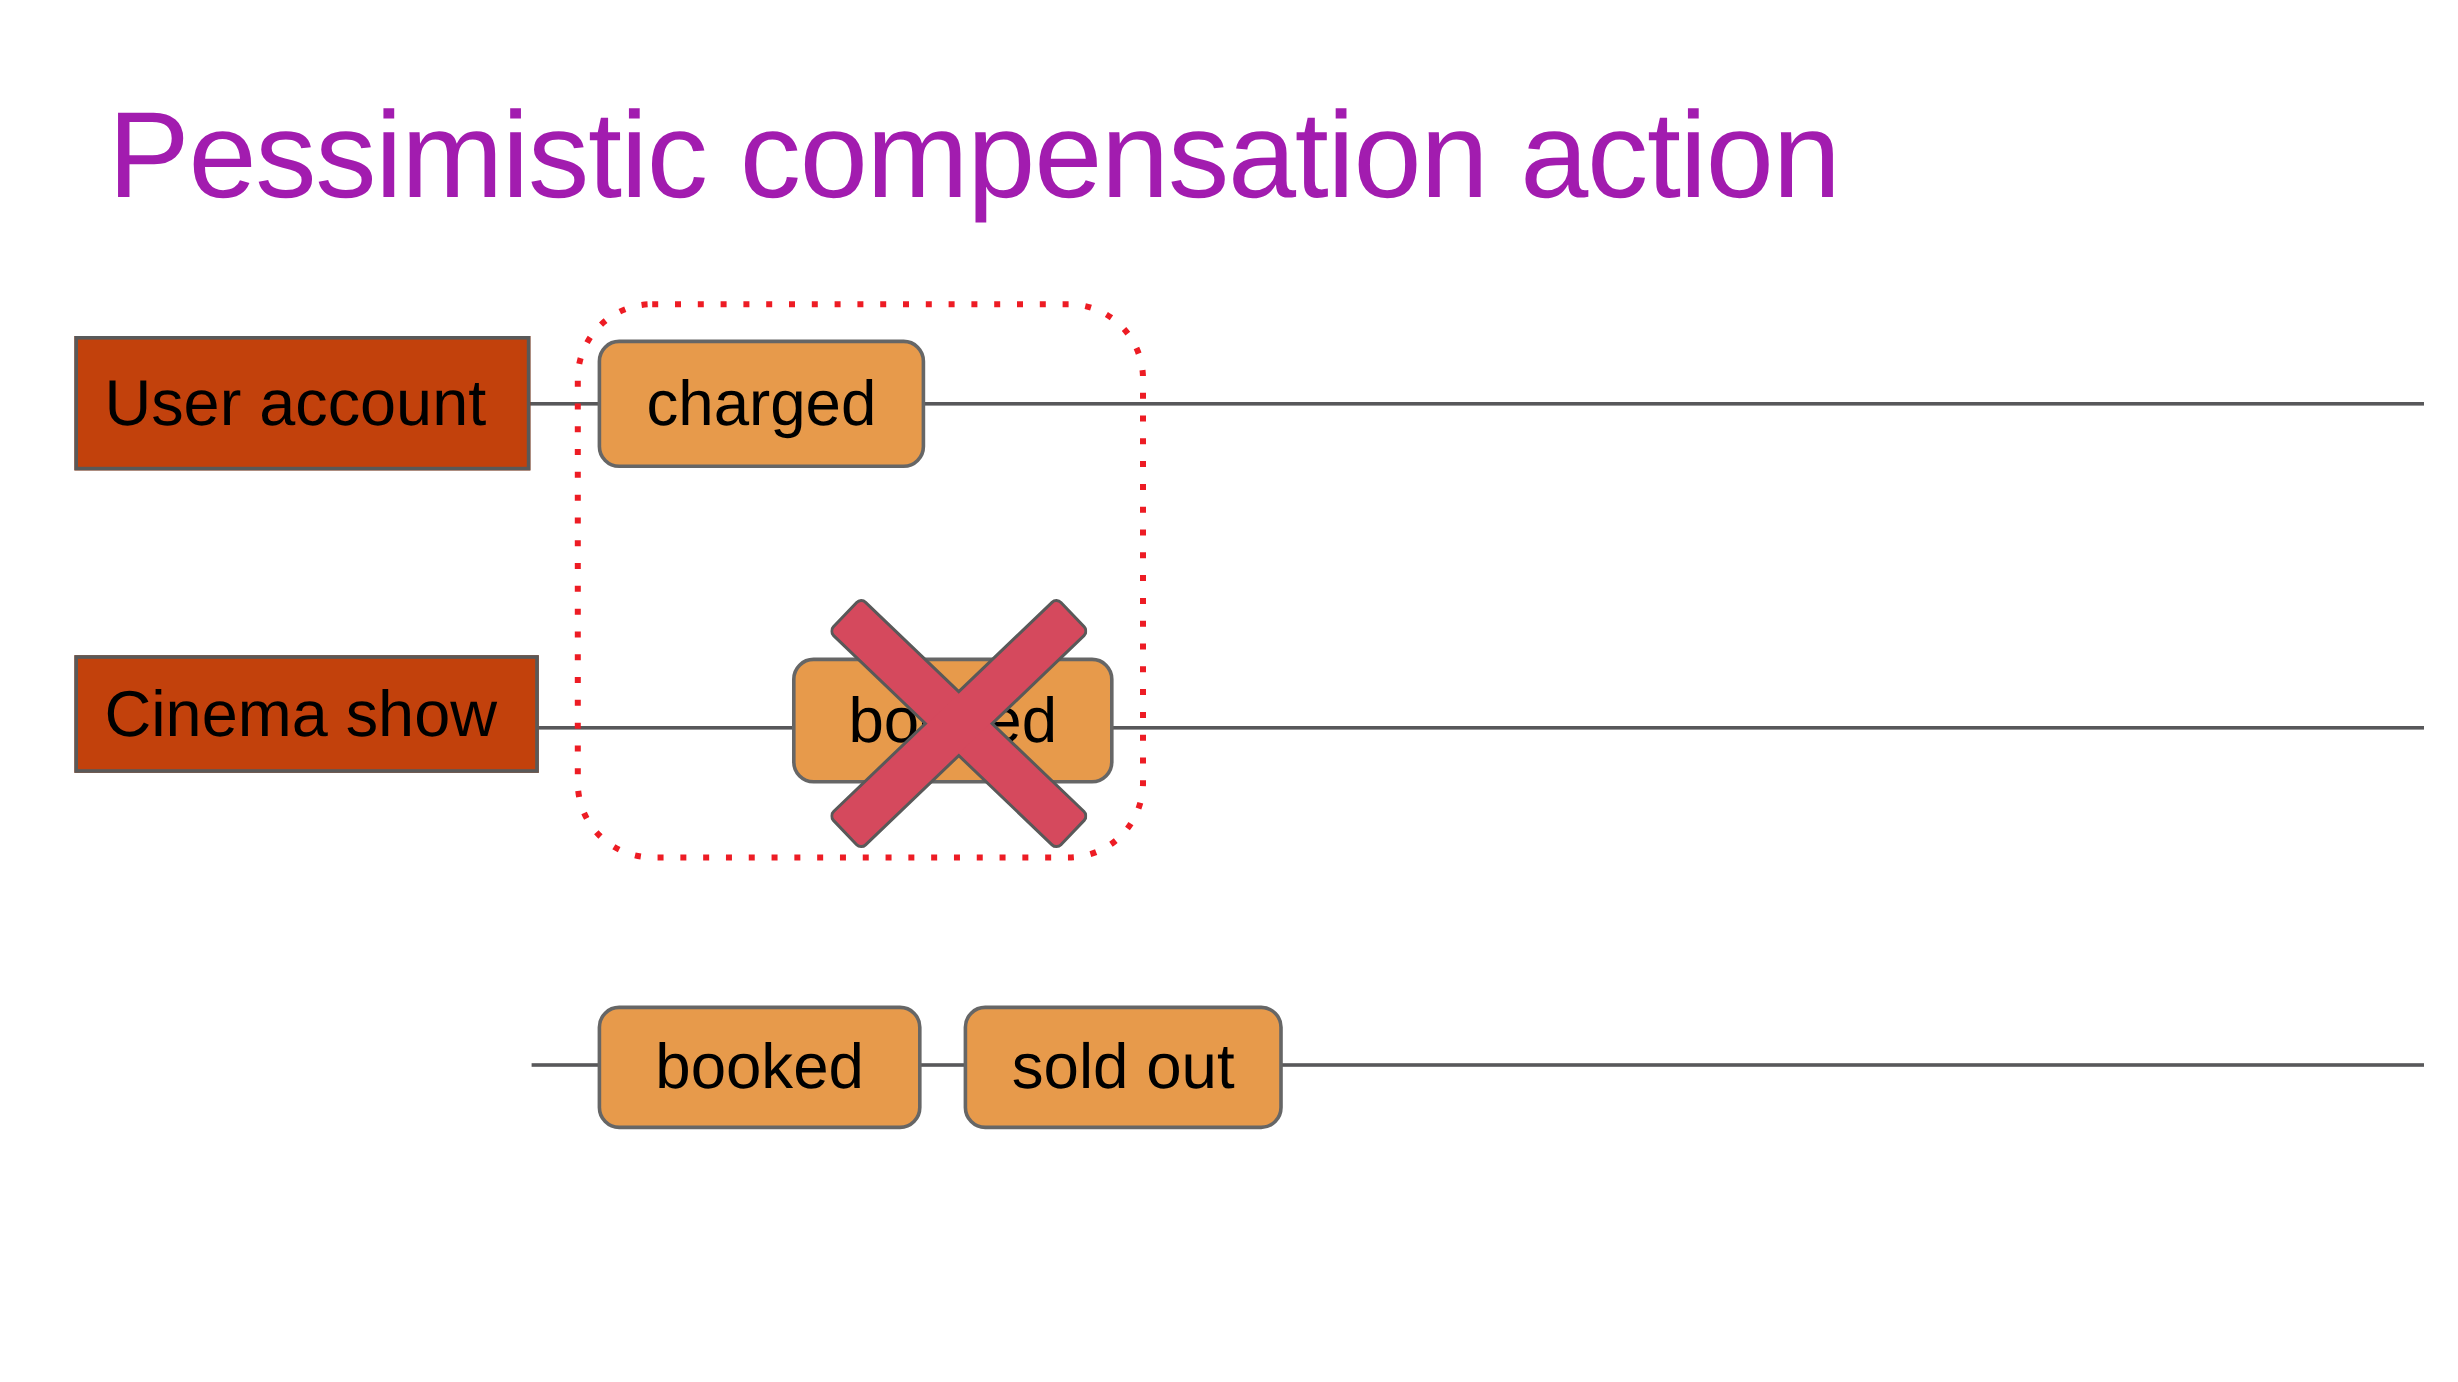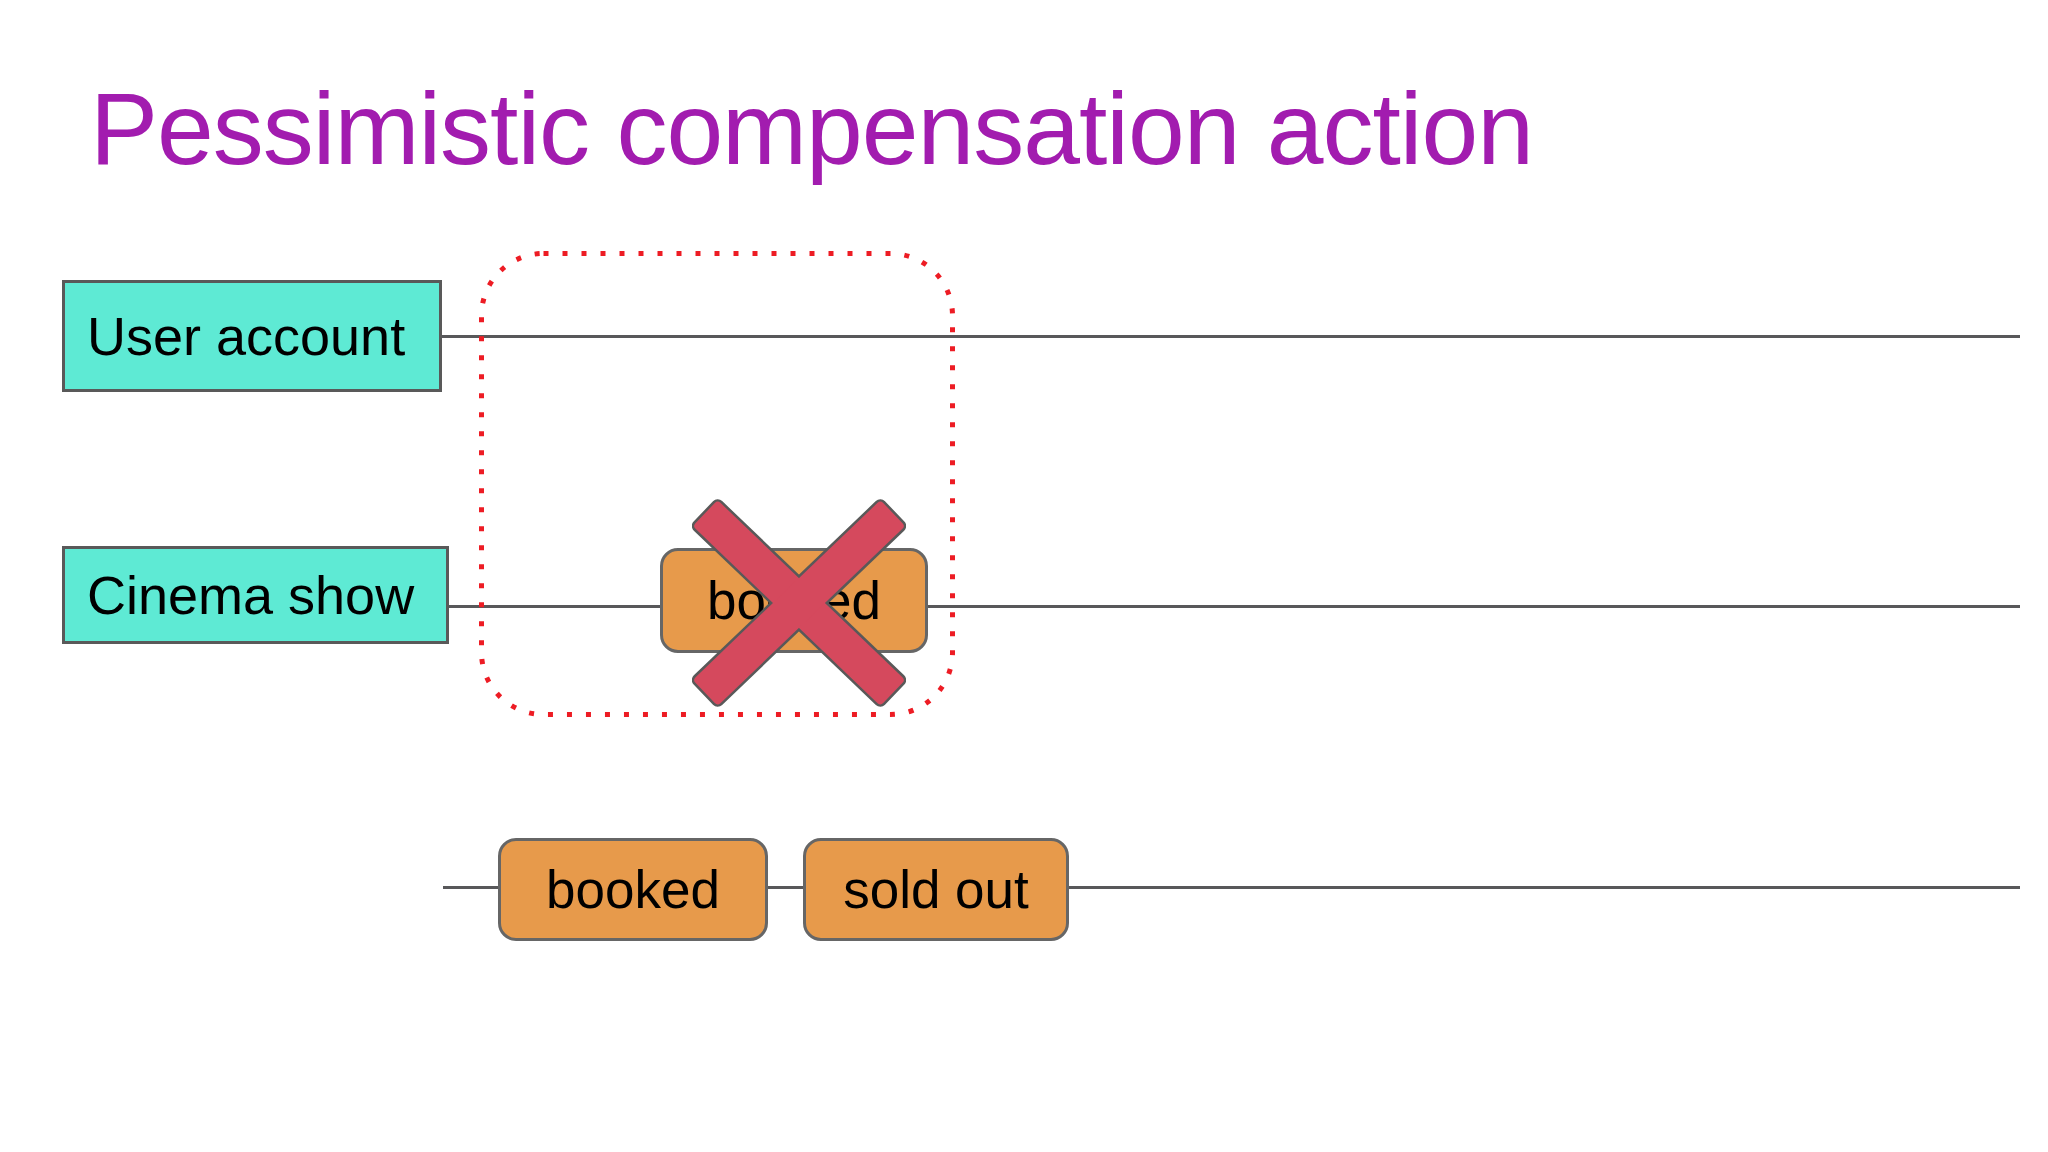--- a/index.html
+++ b/index.html
@@ -32,21 +32,21 @@
     background: #58585A;
     z-index: 1;
   }
   #line-0 { left: 440px; top: 335px; width: 1580px; }
   #line-1 { left: 447px; top: 605px; width: 1573px; }
   #line-2 { left: 443px; top: 886px; width: 1577px; }
 
   .label-box {
     position: absolute;
     box-sizing: border-box;
-    background: #5eead4;
+    background: #c2410c;
     border: 3px solid #595959;
     display: flex;
     align-items: center;
     padding-left: 22px;
     font-size: 54px;
     z-index: 2;
   }
   #label-0 { left: 62px; top: 280px; width: 380px; height: 112px; }
   #label-1 { left: 62px; top: 546px; width: 387px; height: 98px; }
 
@@ -91,20 +91,23 @@
   <div class="lane-line" id="line-1"></div>
   <div class="lane-line" id="line-2"></div>
 
   <div class="label-box" id="label-0">
     <span>User account</span>
   </div>
   <div class="label-box" id="label-1">
     <span>Cinema show</span>
   </div>
 
+  <div class="event" id="ev-charged">
+    <span>charged</span>
+  </div>
   <div class="event" id="ev-booked-1">
     <span>booked</span>
   </div>
   <div class="event" id="ev-booked-2">
     <span>booked</span>
   </div>
   <div class="event" id="ev-soldout">
     <span>sold out</span>
   </div>
 

